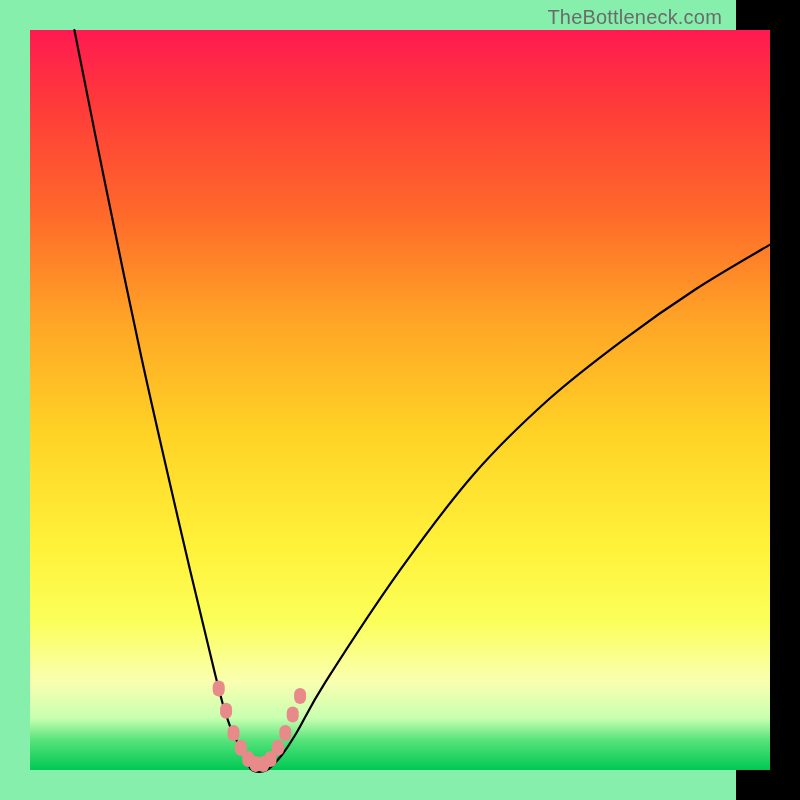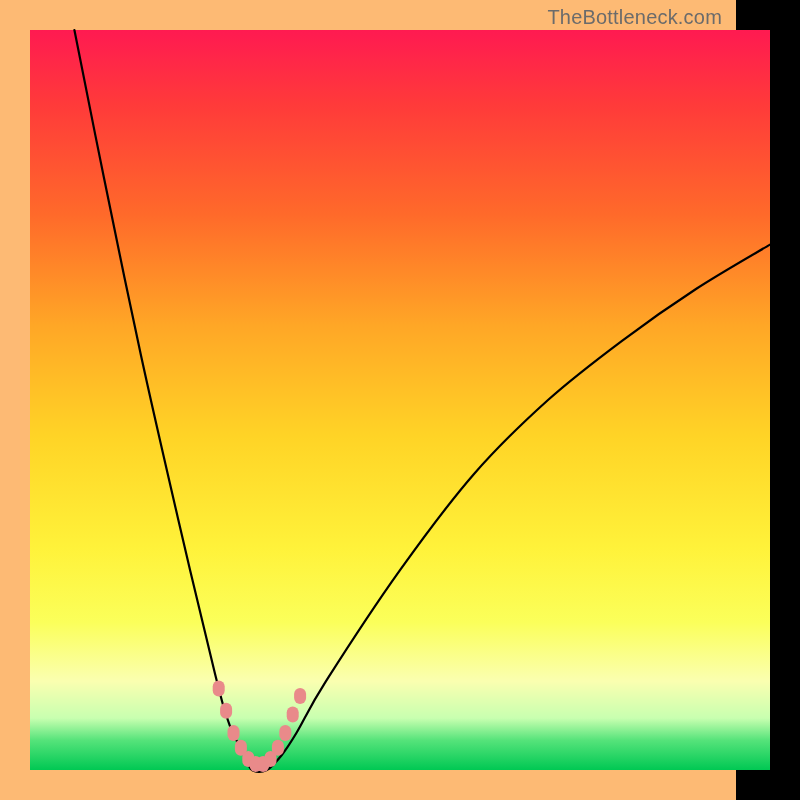--- a/index.html
+++ b/index.html
@@ -10,21 +10,21 @@
     background: #000;
     overflow: hidden;
     font-family: Arial, Helvetica, sans-serif;
   }
   .frame {
     position: absolute;
     left: 0;
     top: 0;
     width: 736px;
     height: 800px;
-    background: #fdba74;
+    background: #86efac;
   }
   .plot-area {
     position: absolute;
     left: 30px;
     top: 30px;
     width: 740px;
     height: 740px;
     
     background: linear-gradient(
       to bottom,

